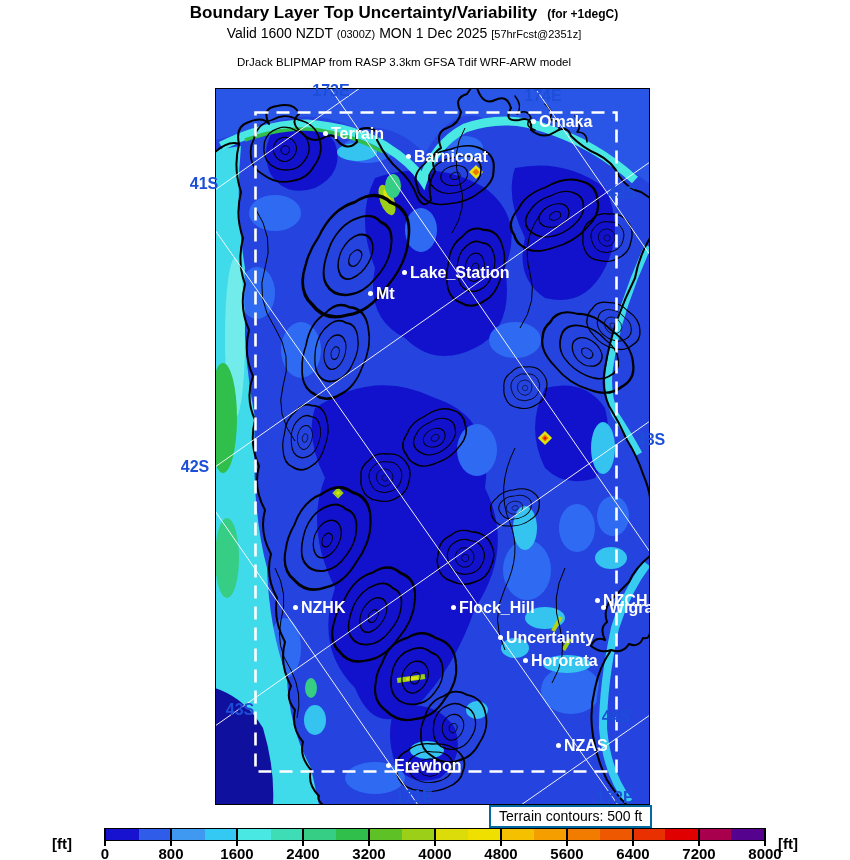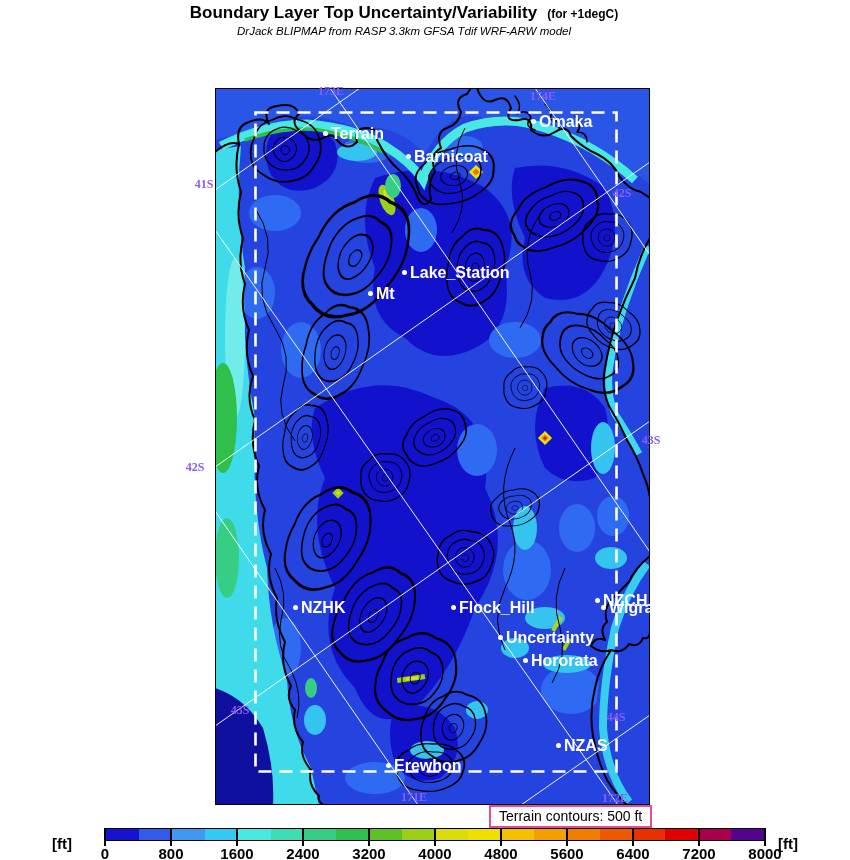--- a/index.html
+++ b/index.html
@@ -4,47 +4,48 @@
 <style>
   html,body{margin:0;padding:0;background:#ffffff;}
   .page{position:relative;width:850px;height:860px;background:#ffffff;overflow:hidden;
         font-family:"Liberation Sans",sans-serif;color:#000;}
   
   .titles{position:absolute;left:0;top:2px;width:808px;text-align:center;line-height:1.25;}
   .t1{font-size:17px;font-weight:bold;}
   .t1suf{font-size:12px;font-weight:bold;margin-left:10px;}
   .t2{font-size:14px;margin-top:2px;}
   .t2 .sm{font-size:11px;}
-  .t3{font-size:11.5px;margin-top:1px;font-style:italic;}
+  .t3{font-size:11.5px;margin-top:12px;}
   
   .map-panel{position:absolute;left:215px;top:88px;width:435px;height:717px;}
   .map-panel svg{position:absolute;left:0;top:0;}
   #map-overlay{position:absolute;left:0;top:0;width:850px;height:860px;pointer-events:none;}
   .station{position:absolute;}
   .station .dot{position:absolute;width:5px;height:5px;background:#fff;border-radius:50%;}
   .station .lbl{position:absolute;font-size:16px;font-weight:bold;color:#fff;white-space:nowrap;}
-  .gratlbl{position:absolute;font-size:12px;font-weight:bold;color:#8b5cf6;transform:translate(-50%,-50%);white-space:nowrap;font-family:Liberation Serif, serif;}
+  .gratlbl{position:absolute;font-size:16px;font-weight:bold;color:#1d4ed8;transform:translate(-50%,-50%);white-space:nowrap;}
   
-  .terrain-note{position:absolute;left:489px;top:805px;background:#fff;border:2px solid #ec4899;
+  .terrain-note{position:absolute;left:489px;top:805px;background:#fff;border:2px solid #0369a1;
                 font-size:14px;padding:1px 8px 2px 8px;white-space:nowrap;}
   
   #colorbar{position:absolute;left:105px;top:828px;width:660px;height:13px;display:flex;
             border:1px solid #000;box-sizing:border-box;}
   .cb-seg{flex:1 1 auto;height:100%;}
   .cb-tick{position:absolute;width:2px;background:#000;}
   .cb-lab{position:absolute;width:64px;text-align:center;font-size:15px;font-weight:bold;color:#000;}
   .cb-unit{position:absolute;font-size:15px;font-weight:bold;color:#000;}
 </style>
 </head>
 <body>
 
 <div class="page">
 
   <div class="titles">
     <div class="t1"><span>Boundary Layer Top Uncertainty/Variability</span><span class="t1suf">(for +1degC)</span></div>
+    <div class="t2"><span>Valid 1600 NZDT</span> <span class="sm">(0300Z)</span> <span>MON 1 Dec 2025</span> <span class="sm">[57hrFcst@2351z]</span></div>
     <div class="t3">DrJack BLIPMAP from RASP 3.3km GFSA Tdif WRF-ARW model</div>
   </div>
 
   <div class="map-panel">
     <svg width="435" height="717" viewBox="0 0 435 717">
       <defs>
         <g id="knot" fill="none" stroke="#000">
           <path stroke-width="1.6" d="M-30,0Q-32,-14 -20,-22Q-12,-32 2,-30Q18,-32 26,-20Q34,-10 30,4Q28,18 16,24Q4,32 -10,28Q-24,26 -28,14Q-31,8 -30,0Z"></path>
           <path stroke-width="1.2" d="M-20,0Q-21,-10 -13,-16Q-6,-22 3,-20Q13,-21 18,-13Q23,-6 20,3Q18,12 9,16Q0,20 -8,17Q-17,14 -20,0Z"></path>
           <path stroke-width="0.9" d="M-11,0Q-11,-7 -6,-10Q0,-13 5,-10Q10,-7 10,-1Q10,5 5,9Q0,12 -5,9Q-10,6 -11,0Z"></path>

